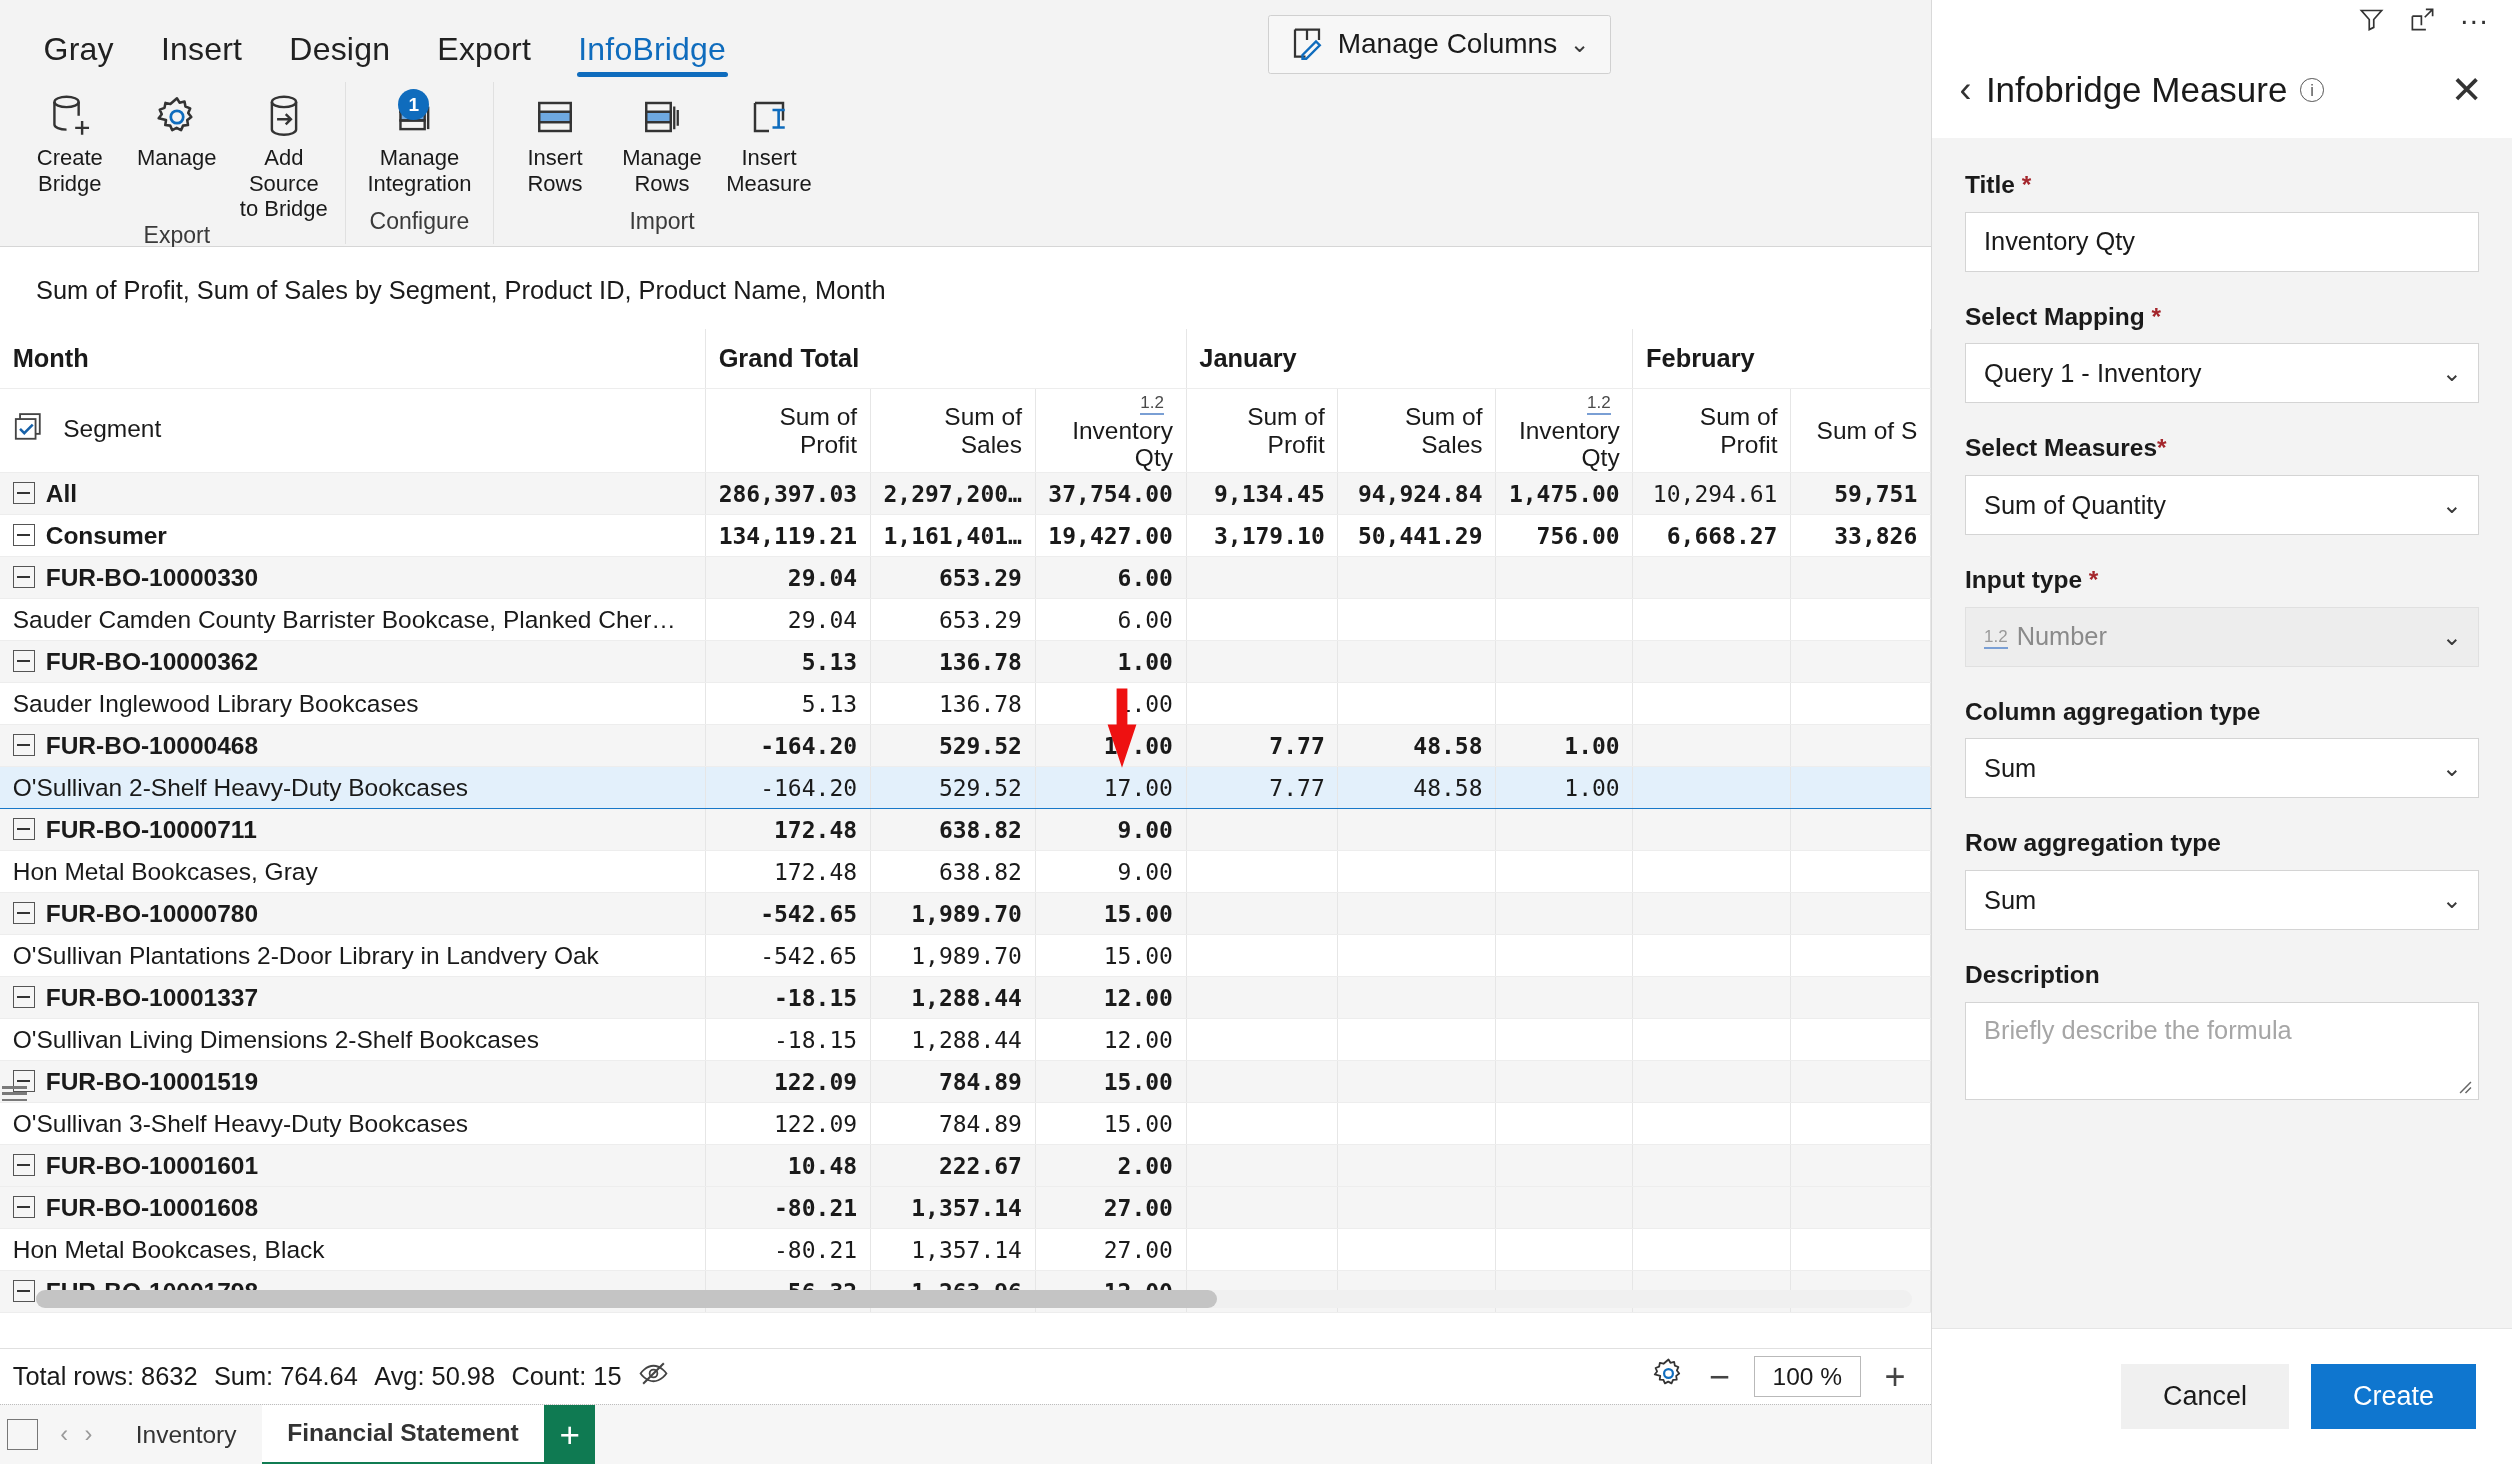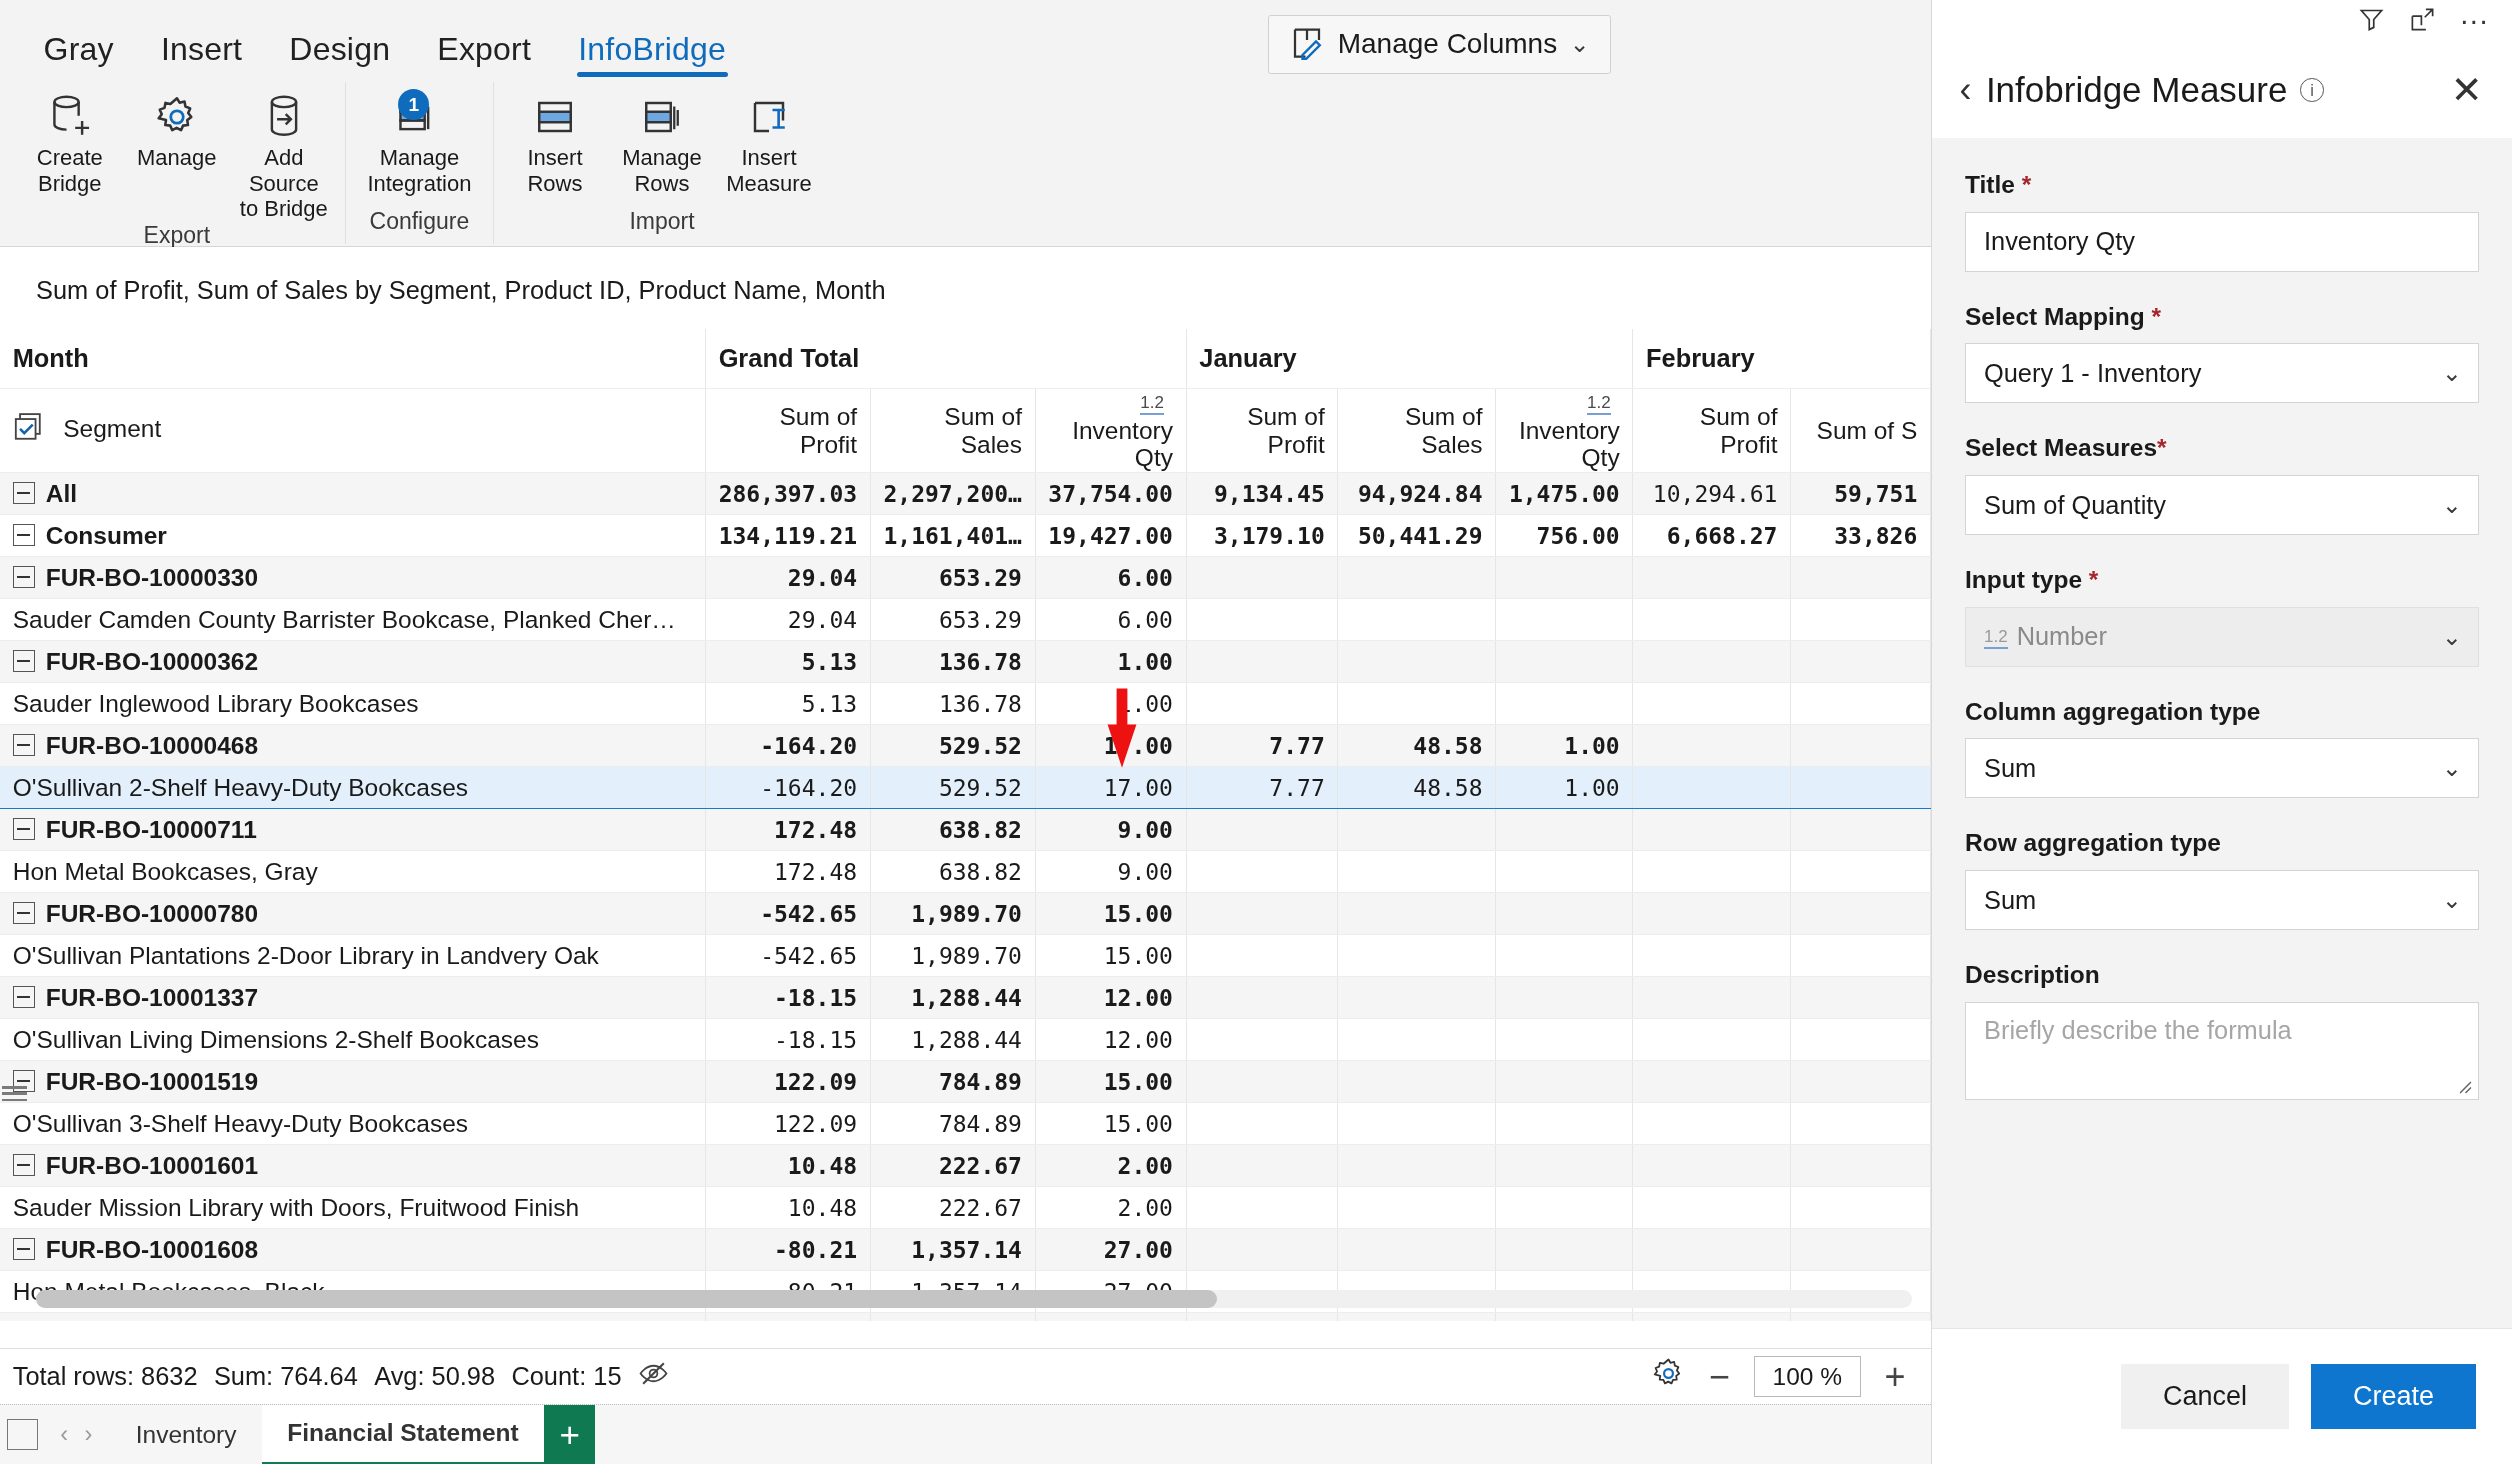--- a/index.html
+++ b/index.html
@@ -559,31 +559,20 @@
               <td class="labelcell ind2" style="font-weight: bold;"><span class="exp"></span><span>FUR-BO-10001601</span></td>
               <td class="numcell" style="font-weight: bold;">10.48</td>
               <td class="numcell" style="font-weight: bold;">222.67</td>
               <td class="numcell" style="font-weight: bold;">2.00</td>
               <td class="numcell" style="font-weight: bold;"></td>
               <td class="numcell" style="font-weight: bold;"></td>
               <td class="numcell" style="font-weight: bold;"></td>
               <td class="numcell" style="font-weight: bold;"></td>
               <td class="numcell" style="font-weight: bold;"></td>
             </tr>
-            <tr class="r-odd">
-              <td class="labelcell ind3"><span>Sauder Mission Library with Doors, Fruitwood Finish</span></td>
-              <td class="numcell">10.48</td>
-              <td class="numcell">222.67</td>
-              <td class="numcell">2.00</td>
-              <td class="numcell"></td>
-              <td class="numcell"></td>
-              <td class="numcell"></td>
-              <td class="numcell"></td>
-              <td class="numcell"></td>
-            </tr>
             <tr class="r-even">
               <td class="labelcell ind2" style="font-weight: bold;"><span class="exp"></span><span>FUR-BO-10001608</span></td>
               <td class="numcell" style="font-weight: bold;">-80.21</td>
               <td class="numcell" style="font-weight: bold;">1,357.14</td>
               <td class="numcell" style="font-weight: bold;">27.00</td>
               <td class="numcell" style="font-weight: bold;"></td>
               <td class="numcell" style="font-weight: bold;"></td>
               <td class="numcell" style="font-weight: bold;"></td>
               <td class="numcell" style="font-weight: bold;"></td>
               <td class="numcell" style="font-weight: bold;"></td>

